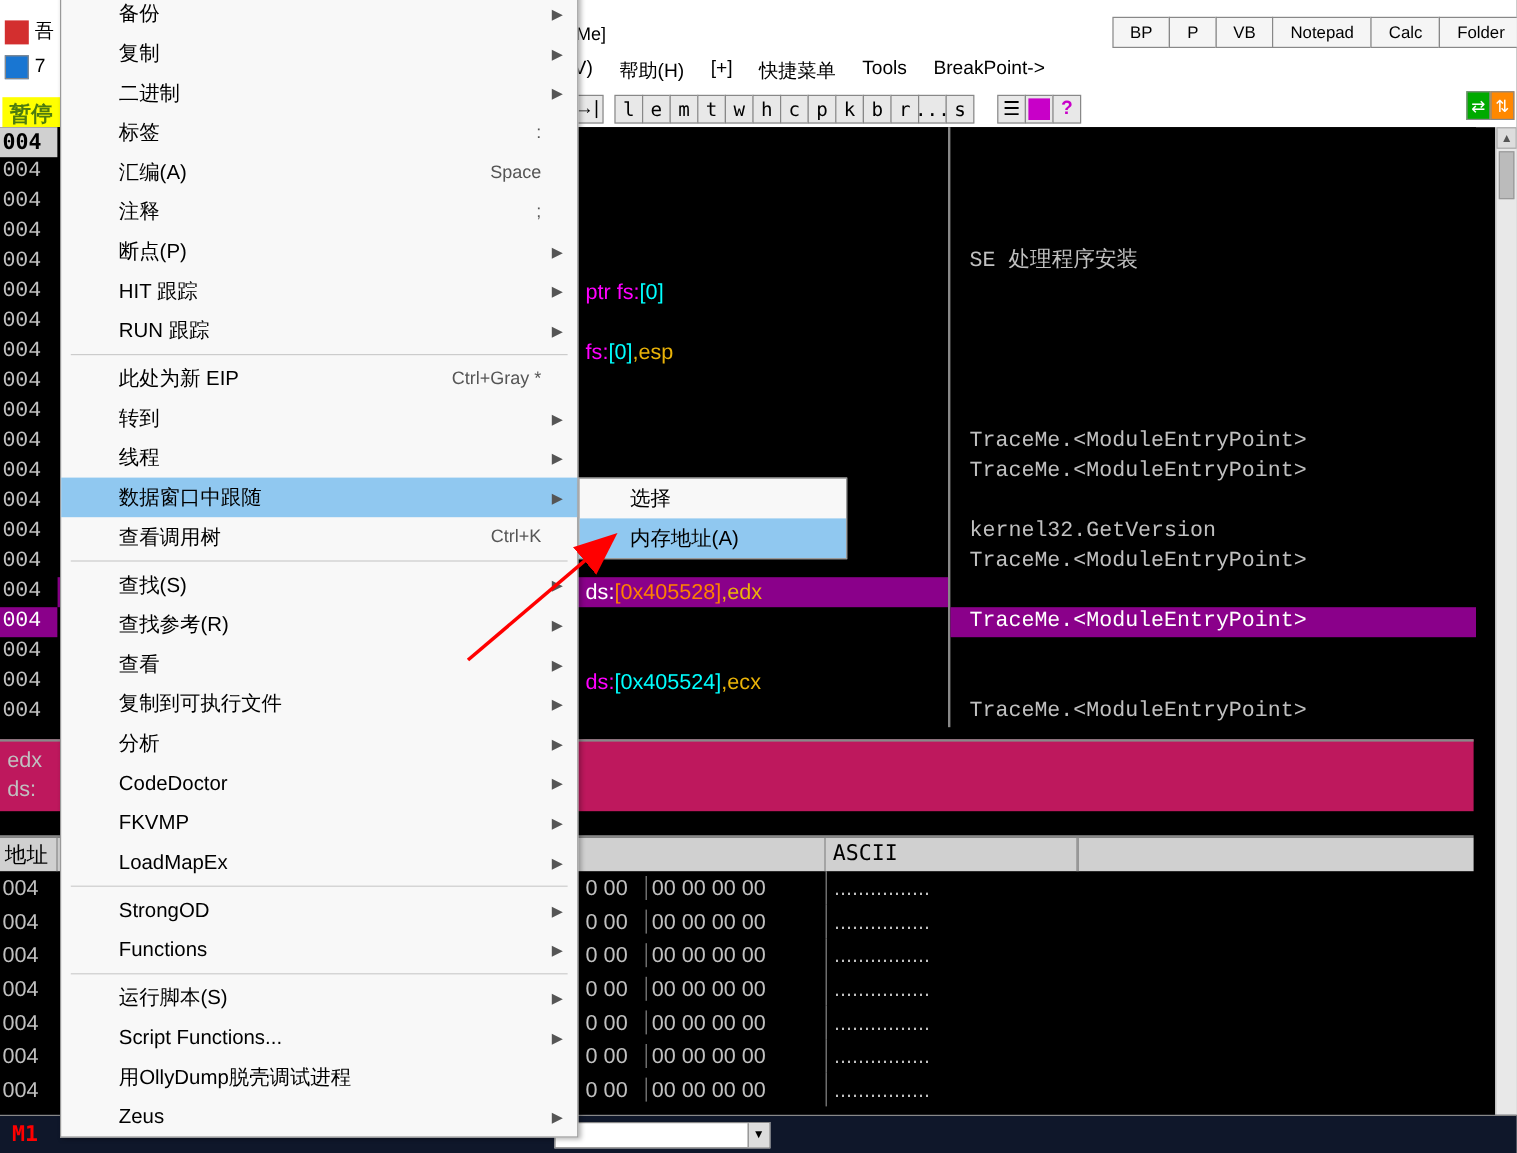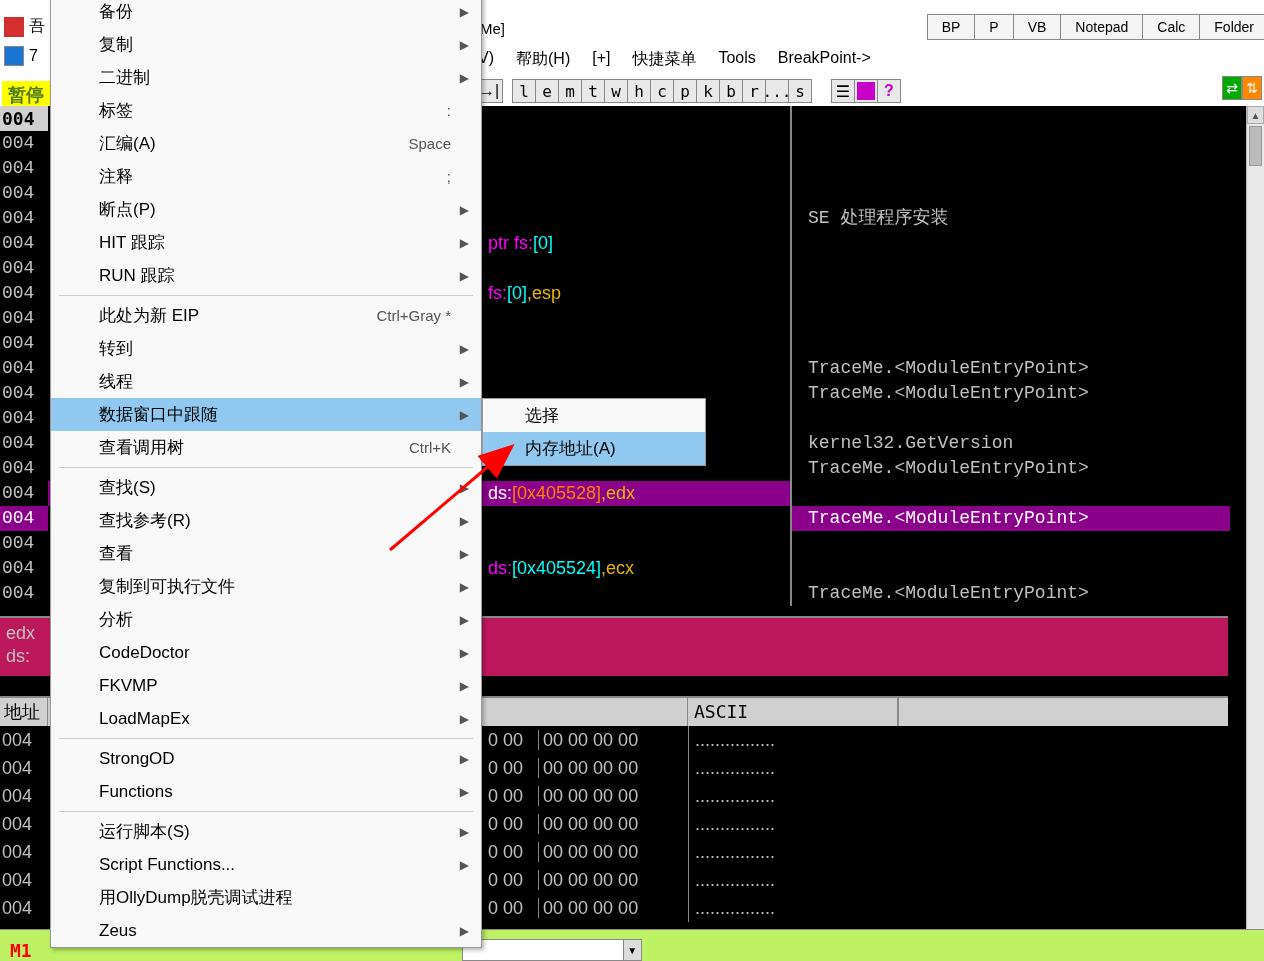--- a/index.html
+++ b/index.html
@@ -56,21 +56,21 @@
 .dump-header { display: flex; background: #d0d0d0; color: #000; font-family: "Consolas",monospace; font-size: 18px; height: 28px; line-height: 28px; }
 .dump-h-addr { width: 48px; padding-left: 4px; border-right: 1px solid #888; font-weight: normal; }
 .dump-h-hex { width: 640px; padding-left: 4px; border-right: 1px solid #888; }
 .dump-h-ascii { width: 210px; padding-left: 6px; border-right: 1px solid #888; font-family: "Consolas",monospace; }
 .dump-row { display: flex; height: 28px; line-height: 28px; font-family: "Consolas","Courier New",monospace; font-size: 18px; }
 .dump-addr { width: 48px; color: #c0c0c0; padding-left: 2px; }
 .dump-hex { width: 640px; color: #c0c0c0; padding-left: 440px; white-space: nowrap; overflow: hidden; }
 .dump-hex .hexsep { border-left: 1px solid #888; padding-left: 4px; margin-left: 15px; }
 .dump-ascii { width: 210px; color: #c0c0c0; padding-left: 6px; border-left: 1px solid #888; }
 
-.bottombar { position: absolute; bottom: 0; left: 0; right: 0; height: 32px; background: #bef264; border-top: 1px solid #888; display: flex; align-items: flex-end; }
+.bottombar { position: absolute; bottom: 0; left: 0; right: 0; height: 32px; background: #0f172a; border-top: 1px solid #888; display: flex; align-items: center; }
 .m1 { color: #ff0000; font-weight: bold; font-family: "Consolas",monospace; font-size: 18px; padding: 0 10px; }
 .combo { border: 1px solid #888; background: #fff; height: 22px; min-width: 180px; margin-left: 420px; display: flex; align-items: center; }
 .combo-arrow { width: 18px; height: 20px; border-left: 1px solid #888; background: #ddd; margin-left: auto; display: flex; align-items: center; justify-content: center; font-size: 10px; }
 
 .context-menu { position: absolute; top: -6px; left: 50px; width: 432px; background: #f8f8f8; border: 1px solid #999; box-shadow: 2px 2px 4px rgba(0,0,0,0.3); z-index: 100; }
 .menu-item { display: flex; align-items: center; height: 33px; padding: 0 30px 0 48px; font-size: 17px; cursor: pointer; position: relative; }
 .menu-item.highlighted { background: #90c8f0; }
 .menu-label { flex: 1; }
 .menu-shortcut { color: #555; font-size: 15px; }
 .menu-arrow { position: absolute; right: 12px; font-size: 12px; color: #555; }

